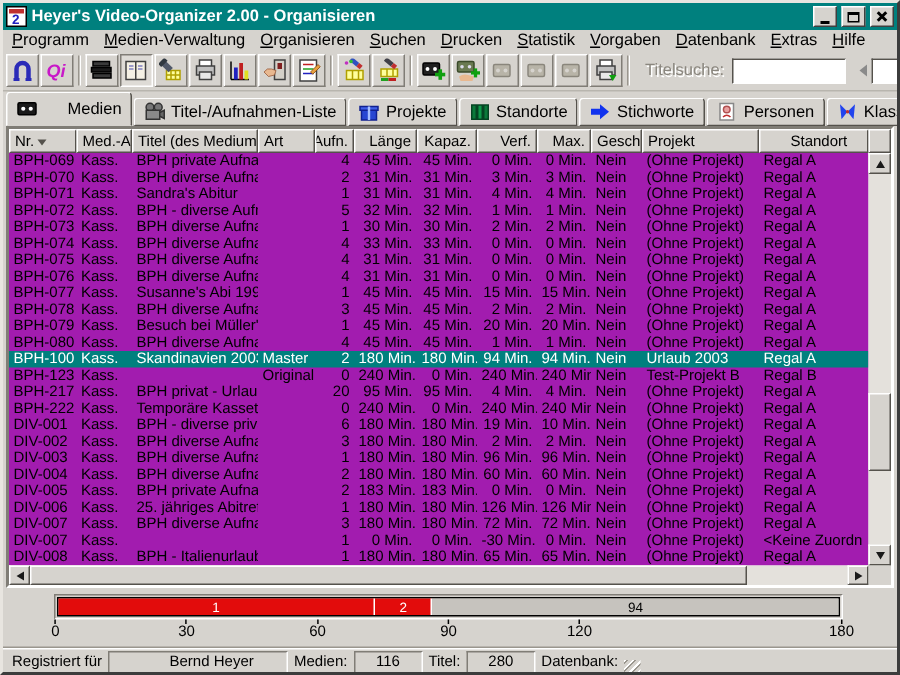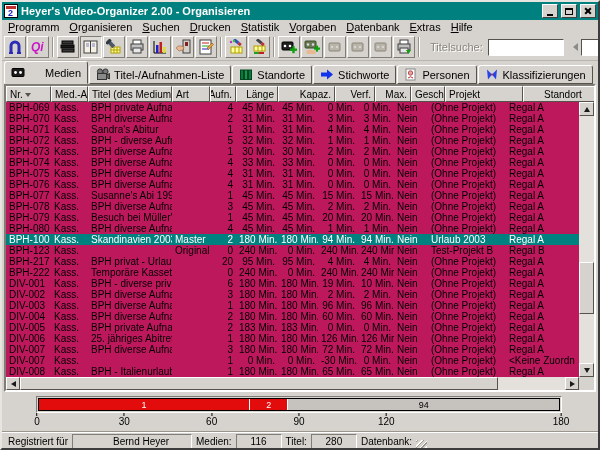--- a/index.html
+++ b/index.html
@@ -42,21 +42,21 @@
        border:1px solid;border-color:#fff #55524c #55524c #fff;border-radius:3px 3px 0 0;white-space:nowrap;}
   .tab.active{height:23px;border-bottom-color:#d6d3ce;z-index:2;gap:20px;}
   .tab svg{flex:none;}
   
   .tablewrap{flex:none;height:308px;margin:0 2px;position:relative;background:#fff;
              border:2px solid;border-color:#807d76 #fff #fff #807d76;overflow:hidden;}
   .thead{display:flex;height:16px;background:#d6d3ce;position:relative;z-index:1;}
   .th{flex:none;padding:1px 3px 0;font-size:10px;border:1px solid;border-color:#fff #55524c #55524c #fff;overflow:hidden;white-space:nowrap;display:flex;align-items:center;gap:2px;}
   .th.fill{flex:1;}
   .sort{width:0;height:0;border-left:3px solid transparent;border-right:3px solid transparent;border-top:4px solid #55524c;display:inline-block;}
-  .tbody{position:absolute;top:16px;left:0;right:15px;bottom:13px;overflow:hidden;background:#be185d;}
+  .tbody{position:absolute;top:16px;left:0;right:15px;bottom:13px;overflow:hidden;background:#a21caf;}
   .tr{display:flex;height:11px;line-height:11px;font-size:10px;white-space:nowrap;}
   .tr.sel{background:#00807e;color:#fff;}
   .td{flex:none;padding:0 3px;overflow:hidden;}
   
   .vscroll{position:absolute;top:16px;right:0;bottom:13px;width:15px;background:#e4e1dc;}
   .hscroll{position:absolute;left:0;right:15px;bottom:0;height:13px;background:#e4e1dc;}
   .corner{position:absolute;right:0;bottom:0;width:15px;height:13px;background:#d6d3ce;}
   .sbtn{position:absolute;background:#d6d3ce;border:1px solid;border-color:#fff #55524c #55524c #fff;display:flex;align-items:center;justify-content:center;padding:0;}
   .v-up{top:0;left:0;width:15px;height:14px;}
   .v-down{bottom:0;left:0;width:15px;height:14px;}
@@ -109,20 +109,21 @@
     <button class="winbtn">
         <span class="glyph-max"></span>
       </button>
     <button class="winbtn">
         <span class="glyph-close"></span>
       </button>
   </div>
 
   <div class="menubar" id="menubar">
       <span class="menu-item"><u>P</u>rogramm</span>
+      <span class="menu-item"><u>M</u>edien-Verwaltung</span>
       <span class="menu-item"><u>O</u>rganisieren</span>
       <span class="menu-item"><u>S</u>uchen</span>
       <span class="menu-item"><u>D</u>rucken</span>
       <span class="menu-item"><u>S</u>tatistik</span>
       <span class="menu-item"><u>V</u>orgaben</span>
       <span class="menu-item"><u>D</u>atenbank</span>
       <span class="menu-item"><u>E</u>xtras</span>
       <span class="menu-item"><u>H</u>ilfe</span>
     </div>
 
@@ -304,20 +305,28 @@
       <svg width="14" height="13" viewBox="0 0 14 13">
           <circle cx="4" cy="3.5" r="2.6" fill="#777" stroke="#333"></circle>
           <circle cx="9.5" cy="3.5" r="2.6" fill="#777" stroke="#333"></circle>
           <rect x="1.5" y="5.5" width="9" height="6" fill="#8a8a8a" stroke="#333"></rect>
           <polygon points="10.5,7 13.5,5.5 13.5,11 10.5,9.5" fill="#666" stroke="#333"></polygon>
         </svg>
       <span>Titel-/Aufnahmen-Liste</span>
     </div>
     <div class="tab">
       <svg width="14" height="13" viewBox="0 0 14 13">
+          <rect x="2" y="4" width="10" height="8" fill="#2846d2" stroke="#102090"></rect>
+          <rect x="1" y="3" width="12" height="2.5" fill="#4060e8" stroke="#102090"></rect>
+          <rect x="6.2" y="3" width="1.6" height="9" fill="#a8c0ff"></rect>
+        </svg>
+      <span>Projekte</span>
+    </div>
+    <div class="tab">
+      <svg width="14" height="13" viewBox="0 0 14 13">
           <rect x="1.5" y="2" width="3" height="9.5" fill="#0a7a3a" stroke="#044422"></rect>
           <rect x="5.5" y="2" width="3" height="9.5" fill="#0e9a4a" stroke="#044422"></rect>
           <rect x="9.5" y="2" width="3" height="9.5" fill="#0a7a3a" stroke="#044422"></rect>
         </svg>
       <span>Standorte</span>
     </div>
     <div class="tab">
       <svg width="14" height="13" viewBox="0 0 14 13">
           <polygon points="1,4.5 7,4.5 7,1.5 13,6.5 7,11.5 7,8.5 1,8.5" fill="#1133ee"></polygon>
         </svg>
@@ -342,21 +351,21 @@
   </div>
 
   <div class="tablewrap">
     <div class="thead" id="thead">
         <div class="th" style="width: 45px;">Nr.<span class="sort"></span></div>
         <div class="th" style="width: 37px;">Med.-Art</div>
         <div class="th" style="width: 84px;">Titel (des Mediums)</div>
         <div class="th" style="width: 38px;">Art</div>
         <div class="th" style="width: 26px; justify-content: flex-end;">Aufn.</div>
         <div class="th" style="width: 42px; justify-content: flex-end;">Länge</div>
-        <div class="th" style="width: 57px; justify-content: flex-end;">Kapaz.</div>
+        <div class="th" style="width: 40px; justify-content: flex-end;">Kapaz.</div>
         <div class="th" style="width: 40px; justify-content: flex-end;">Verf.</div>
         <div class="th" style="width: 36px; justify-content: flex-end;">Max.</div>
         <div class="th" style="width: 34px;">Gesch...</div>
         <div class="th" style="width: 78px;">Projekt</div>
         <div class="th" style="width: 73px; padding-left: 20px;">Standort</div>
         <div class="th fill"></div>
       </div>
     <div class="tbody" id="tbody">
         <div class="tr">
           <div class="td" style="width: 45px; text-align: left;">BPH-069</div>

